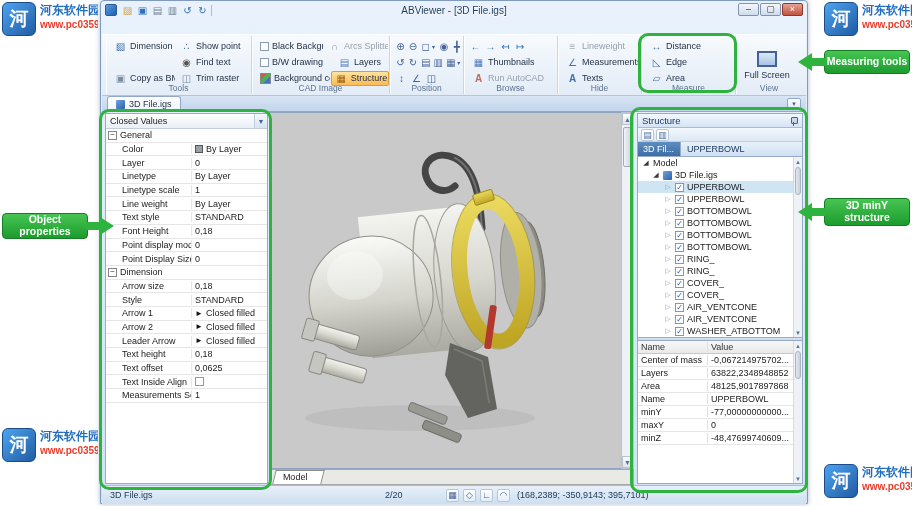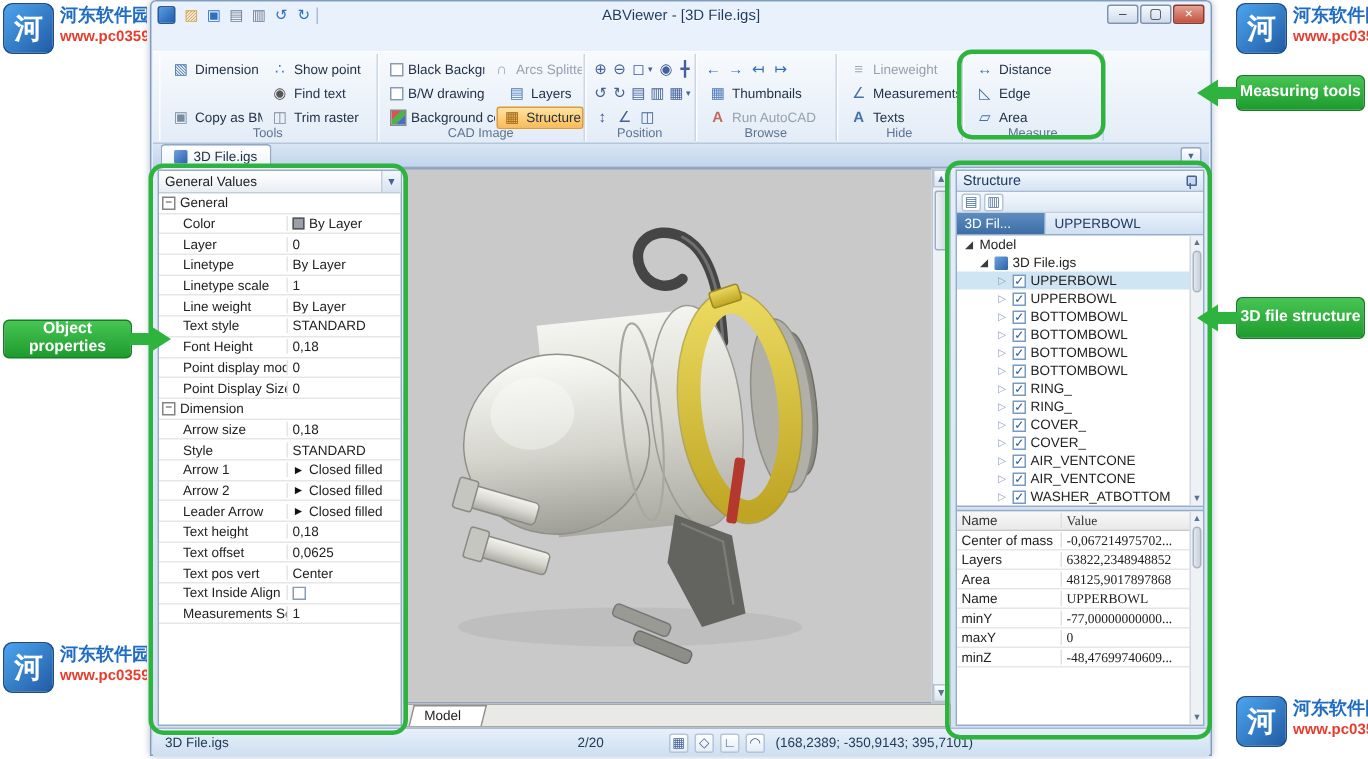--- a/index.html
+++ b/index.html
@@ -57,34 +57,34 @@
 .pval{flex:1;display:flex;align-items:center;gap:3px;padding-left:3px;overflow:hidden;white-space:nowrap;}
 .psec .seclab{padding-left:3px;}
 .secbox{width:9px;height:9px;margin-left:2px;border:1px solid #848484;background:#fff;display:flex;align-items:center;justify-content:center;font-size:8px;line-height:1;color:#333;flex:0 0 9px;}
 .swatch{width:8px;height:8px;border:1px solid #555;flex:0 0 8px;}
 .aglyph{font-size:8px;color:#111;}
 .cbx{width:9px;height:9px;border:1px solid #8a9cb2;background:#fff;flex:0 0 9px;}
 
 .stoolbar{height:14px;flex:0 0 14px;background:linear-gradient(#f3f8fd,#dde8f4);border-bottom:1px solid #c2cede;display:flex;align-items:center;gap:2px;padding-left:3px;}
 .stic{width:13px;height:12px;display:flex;align-items:center;justify-content:center;font-size:9px;color:#4a6e9e;border:1px solid #b6c6da;border-radius:2px;background:#fff;}
 .stabs{height:15px;flex:0 0 15px;display:flex;border-bottom:1px solid #96abc7;font-size:9px;}
-.stab1{width:58px;background:linear-gradient(#5d8cc0,#3c6ea5);color:#fff;display:flex;align-items:center;padding-left:5px;}
+.stab1{width:42px;background:linear-gradient(#5d8cc0,#3c6ea5);color:#fff;display:flex;align-items:center;padding-left:5px;}
 .stab2{flex:1;background:linear-gradient(#e8f1fa,#cfe0f2);color:#1f3a60;display:flex;align-items:center;padding-left:6px;border-left:1px solid #96abc7;}
 .tree{height:180px;flex:0 0 180px;position:relative;overflow:hidden;font-size:9px;}
 .trow{display:flex;align-items:center;height:12px;white-space:nowrap;gap:3px;}
 .trow.sel{background:#cfe5f3;}
 .chev{font-size:7px;color:#8fa2b8;width:8px;text-align:center;flex:0 0 8px;}
 .texp{font-size:7px;color:#3a3a3a;width:8px;text-align:center;flex:0 0 8px;}
 .tcb{width:9px;height:9px;border:1px solid #7a9ac0;background:#fff;font-size:8px;line-height:8px;color:#2255aa;text-align:center;flex:0 0 9px;}
 .ficon{width:9px;height:9px;background:linear-gradient(135deg,#6fa2dd,#2a62ac);border-radius:1px;flex:0 0 9px;}
 .splitter{height:4px;flex:0 0 4px;background:linear-gradient(#dde8f4,#c2d5ec);border-top:1px solid #96abc7;border-bottom:1px solid #96abc7;}
 .details{flex:1;position:relative;overflow:hidden;font-size:9px;}
 .drow{display:flex;height:13px;align-items:center;border-bottom:1px solid #e6e6e6;}
 .drow .c1{width:70px;flex:0 0 70px;padding-left:3px;border-right:1px solid #e0e0e0;overflow:hidden;white-space:nowrap;}
-.drow .c2{flex:1;padding-left:3px;overflow:hidden;white-space:nowrap;font-family:Liberation Serif, serif;}
+.drow .c2{flex:1;padding-left:3px;overflow:hidden;white-space:nowrap;}
 .dhead{background:linear-gradient(#f8f8f8,#e9e9e9);border-bottom:1px solid #c8c8c8;color:#333;}
 
 .thin-scroll{position:absolute;right:0;top:0;bottom:0;width:9px;background:#eef1f5;border-left:1px solid #d4dae2;}
 .thin-thumb{position:absolute;left:1px;right:1px;top:10px;height:28px;background:linear-gradient(90deg,#e4e8ee,#c8d0da);border:1px solid #a9b4c2;border-radius:3px;}
 .thin-ar{position:absolute;left:0;right:0;height:9px;display:flex;align-items:center;justify-content:center;font-size:6px;color:#5a7390;}
 
 .viewport{position:absolute;left:168px;top:111px;width:352px;height:357px;background:#c9c9c9;border:1px solid #8ea4bf;border-right:none;overflow:hidden;}
 .vscroll{position:absolute;left:520px;top:111px;width:13px;height:357px;background:#eef1f5;border:1px solid #b9c4d2;}
 .vsbtn{position:absolute;left:0;right:0;height:12px;display:flex;align-items:center;justify-content:center;font-size:7px;color:#5a7390;background:linear-gradient(#fbfcfe,#dde4ee);border:1px solid #b9c4d2;}
 .vsthumb{position:absolute;left:1px;right:1px;top:14px;height:40px;background:linear-gradient(90deg,#f0f3f7,#ccd5e0);border:1px solid #9fadc0;border-radius:2px;}
@@ -285,33 +285,40 @@
         </div>
         <div class="rline">
           <span class="ritem">
               <span class="ric" style="color:#4472a8;">▱</span>
               <span>Area</span>
             </span>
         </div>
         <div class="grp-label">Measure</div>
       </div>
 
+      <div class="rgrp" style="left:634px;width:66px;border-right:none;">
+        <div class="bigbtn">
+          <span class="fsicon"></span>
+          <span>Full Screen</span>
+        </div>
+        <div class="grp-label">View</div>
+      </div>
     </div>
 
     <div class="docbar">
       <span class="doctab">
         <span class="dticon"></span>
         <span>3D File.igs</span>
       </span>
       <span class="docbar-btn">▾</span>
     </div>
 
     <div class="panel" style="left:4px;top:112px;width:163px;height:371px;">
       <div class="combo">
-        <span>General Values</span>
+        <span>Closed Values</span>
         <span class="combo-arrow">▼</span>
       </div>
       <div class="pgrid">
           <div class="prow psec">
             <span class="secbox">−</span>
             <span class="seclab">General</span>
           </div>
           <div class="prow">
             <span class="plab">Color</span>
             <span class="pval">
@@ -407,26 +414,20 @@
           <div class="prow">
             <span class="plab">Text height</span>
             <span class="pval">
               <span class="vtext">0,18</span>
             </span>
           </div>
           <div class="prow">
             <span class="plab">Text offset</span>
             <span class="pval">
               <span class="vtext">0,0625</span>
-            </span>
-          </div>
-          <div class="prow">
-            <span class="plab">Text pos vert</span>
-            <span class="pval">
-              <span class="vtext">Center</span>
             </span>
           </div>
           <div class="prow">
             <span class="plab">Text Inside Align</span>
             <span class="pval">
               <span class="cbx"></span>
             </span>
           </div>
           <div class="prow">
             <span class="plab">Measurements Scale</span>
@@ -665,21 +666,21 @@
   <div class="gbox" style="left:630px;top:107px;width:178px;height:386px;"></div>
 
   <div class="badge" style="left:824px;top:50px;width:86px;height:24px;">Measuring tools</div>
   <span class="ar-shaft" style="left:812px;top:58px;width:14px;height:8px;"></span>
   <span class="ar-head-l" style="left:798px;top:53px;"></span>
 
   <div class="badge" style="left:2px;top:213px;width:86px;height:26px;">Object properties</div>
   <span class="ar-shaft" style="left:86px;top:222px;width:14px;height:8px;"></span>
   <span class="ar-head-r" style="left:100px;top:217px;"></span>
 
-  <div class="badge" style="left:824px;top:198px;width:86px;height:28px;">3D file structure</div>
+  <div class="badge" style="left:824px;top:198px;width:86px;height:28px;">3D minY structure</div>
   <span class="ar-shaft" style="left:812px;top:208px;width:14px;height:8px;"></span>
   <span class="ar-head-l" style="left:798px;top:203px;"></span>
 
   <div class="wm" style="left:2px;top:2px;">
       <span class="wm-logo">河</span>
       <span>
         <div class="wm-site">河东软件园</div>
         <div class="wm-url">www.pc0359.cn</div>
       </span>
     </div>

